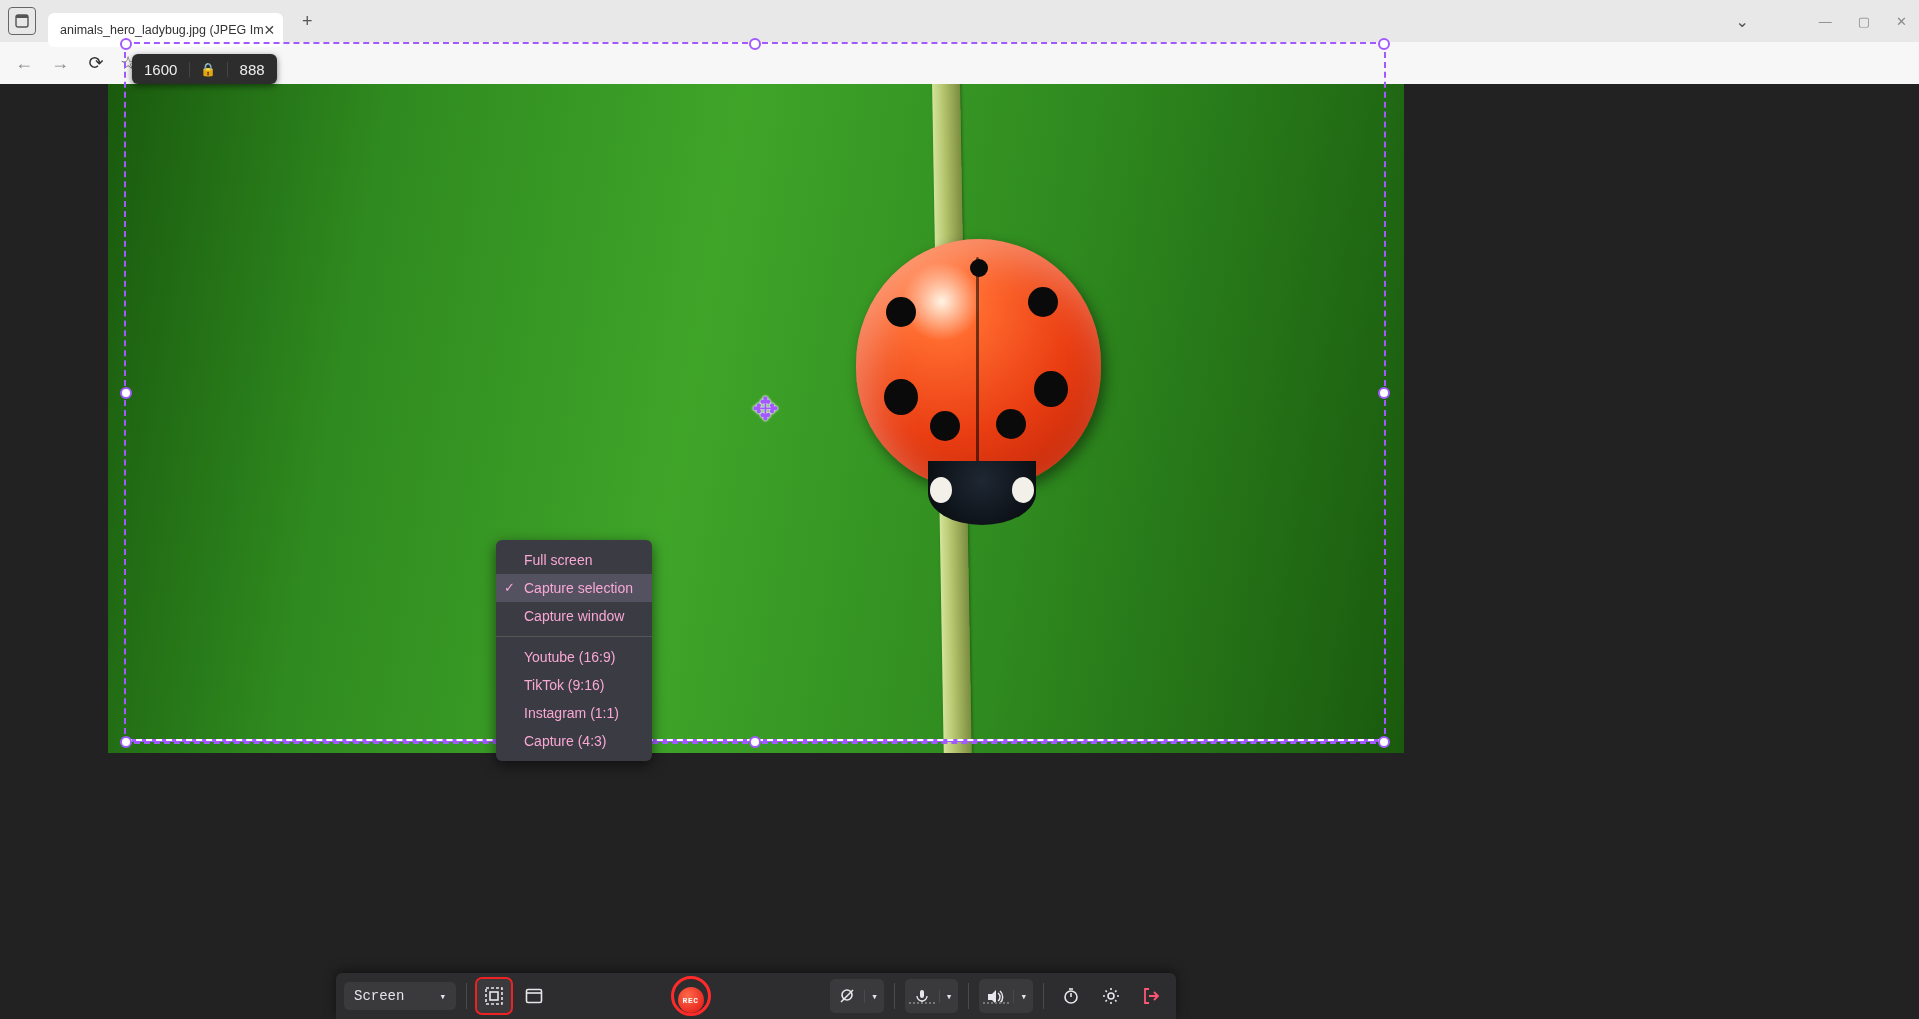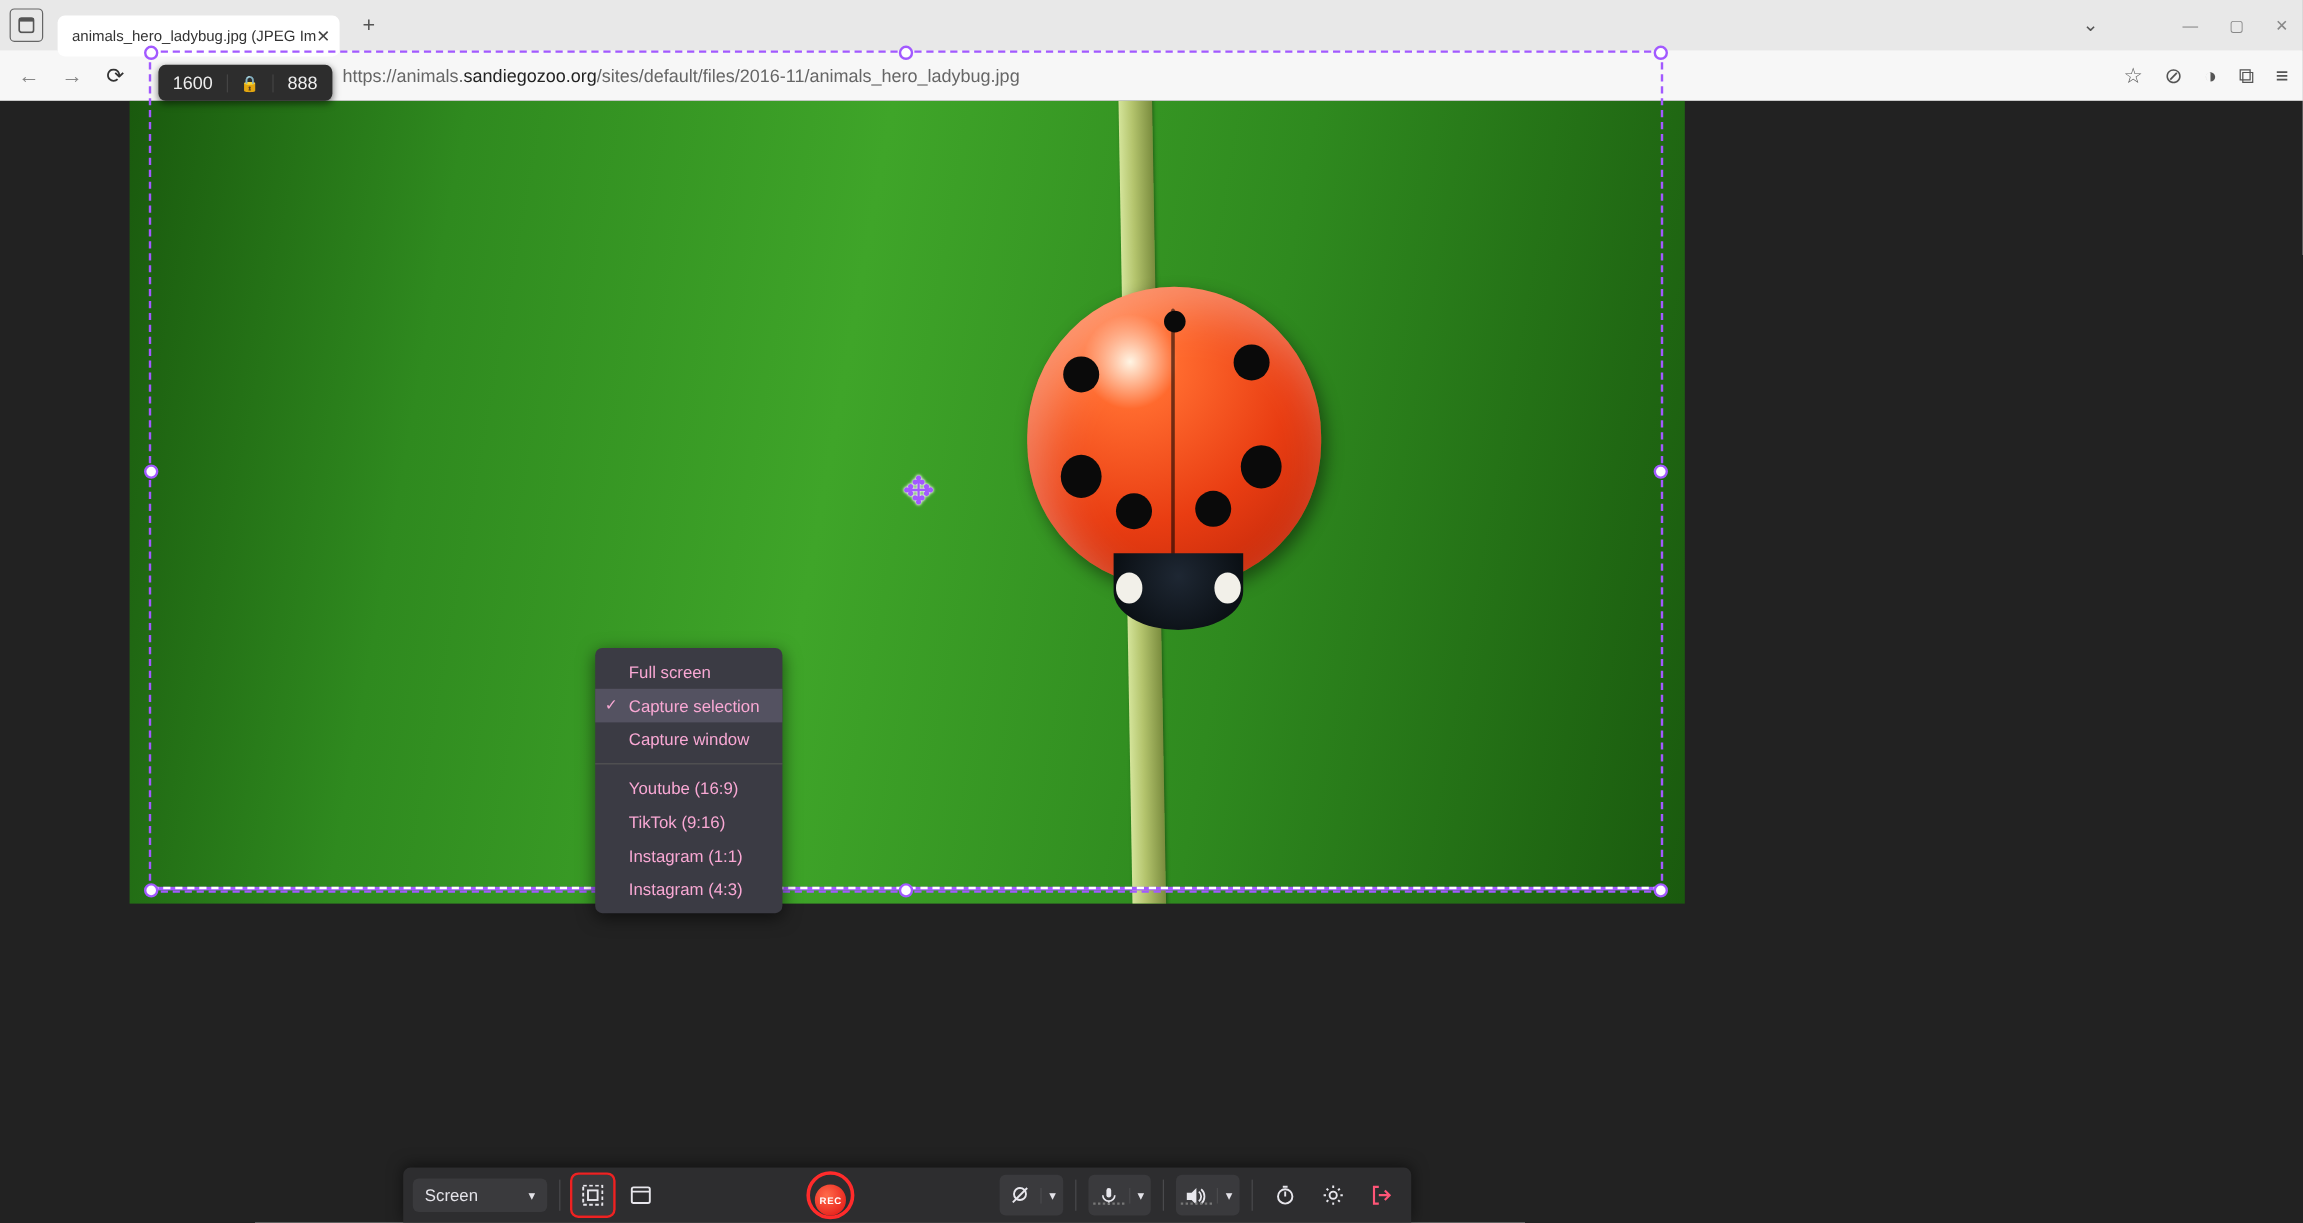--- a/index.html
+++ b/index.html
@@ -183,20 +183,21 @@
   bottom:0;
   height:46px;
   width: 840px;
   background:#2d2d2f;
   border-radius:6px 6px 0 0;
   display:flex; align-items:center;
   padding:0 8px; gap:6px;
   color:#e4e3e9;
   box-shadow: 0 -2px 12px rgba(0,0,0,0.5);
   z-index:40;
+  font-family:Liberation Mono, monospace;
 }
 .toolbar .divider{ width:1px; height:26px; background:#4a4a4d; margin:0 4px;}
 .dropdown{
   display:flex; align-items:center; gap:10px;
   background:#3a3a3d; border-radius:5px;
   padding:6px 10px; cursor:pointer; font-size:14px;
   min-width:112px;
 }
 .dropdown .chev{ margin-left:auto; font-size:11px;}
 .tb-btn{
@@ -251,27 +252,20 @@
     <span>―</span>
     <span>▢</span>
     <span>✕</span>
   </div>
 </div>
 
 <div class="addr-bar">
   <span class="nav-btn">←</span>
   <span class="nav-btn">→</span>
   <span class="nav-btn enabled">⟳</span>
-  <div class="url-field">
-    <span style="width:140px;"></span>
-    <span class="lock">🔒</span>
-    <span>https://animals.</span>
-      <span class="domain">sandiegozoo.org</span>
-      <span>/sites/default/files/2016-11/animals_hero_ladybug.jpg</span>
-  </div>
   <div class="addr-actions">
     <span>☆</span>
     <span>⊘</span>
     <span>◑</span>
     <span>⧉</span>
     <span>≡</span>
   </div>
 </div>
 
 <div class="content">
@@ -331,21 +325,21 @@
   <div class="item">
     <span>Youtube (16:9)</span>
   </div>
   <div class="item">
     <span>TikTok (9:16)</span>
   </div>
   <div class="item">
     <span>Instagram (1:1)</span>
   </div>
   <div class="item">
-    <span>Instagram (4:3)</span>
+    <span>Capture (4:3)</span>
   </div>
 </div>
 
 <div class="toolbar">
   <div class="dropdown">
     <span>Screen</span>
     <span class="chev">▾</span>
   </div>
   <div class="divider"></div>
   <div class="tb-btn highlight">

